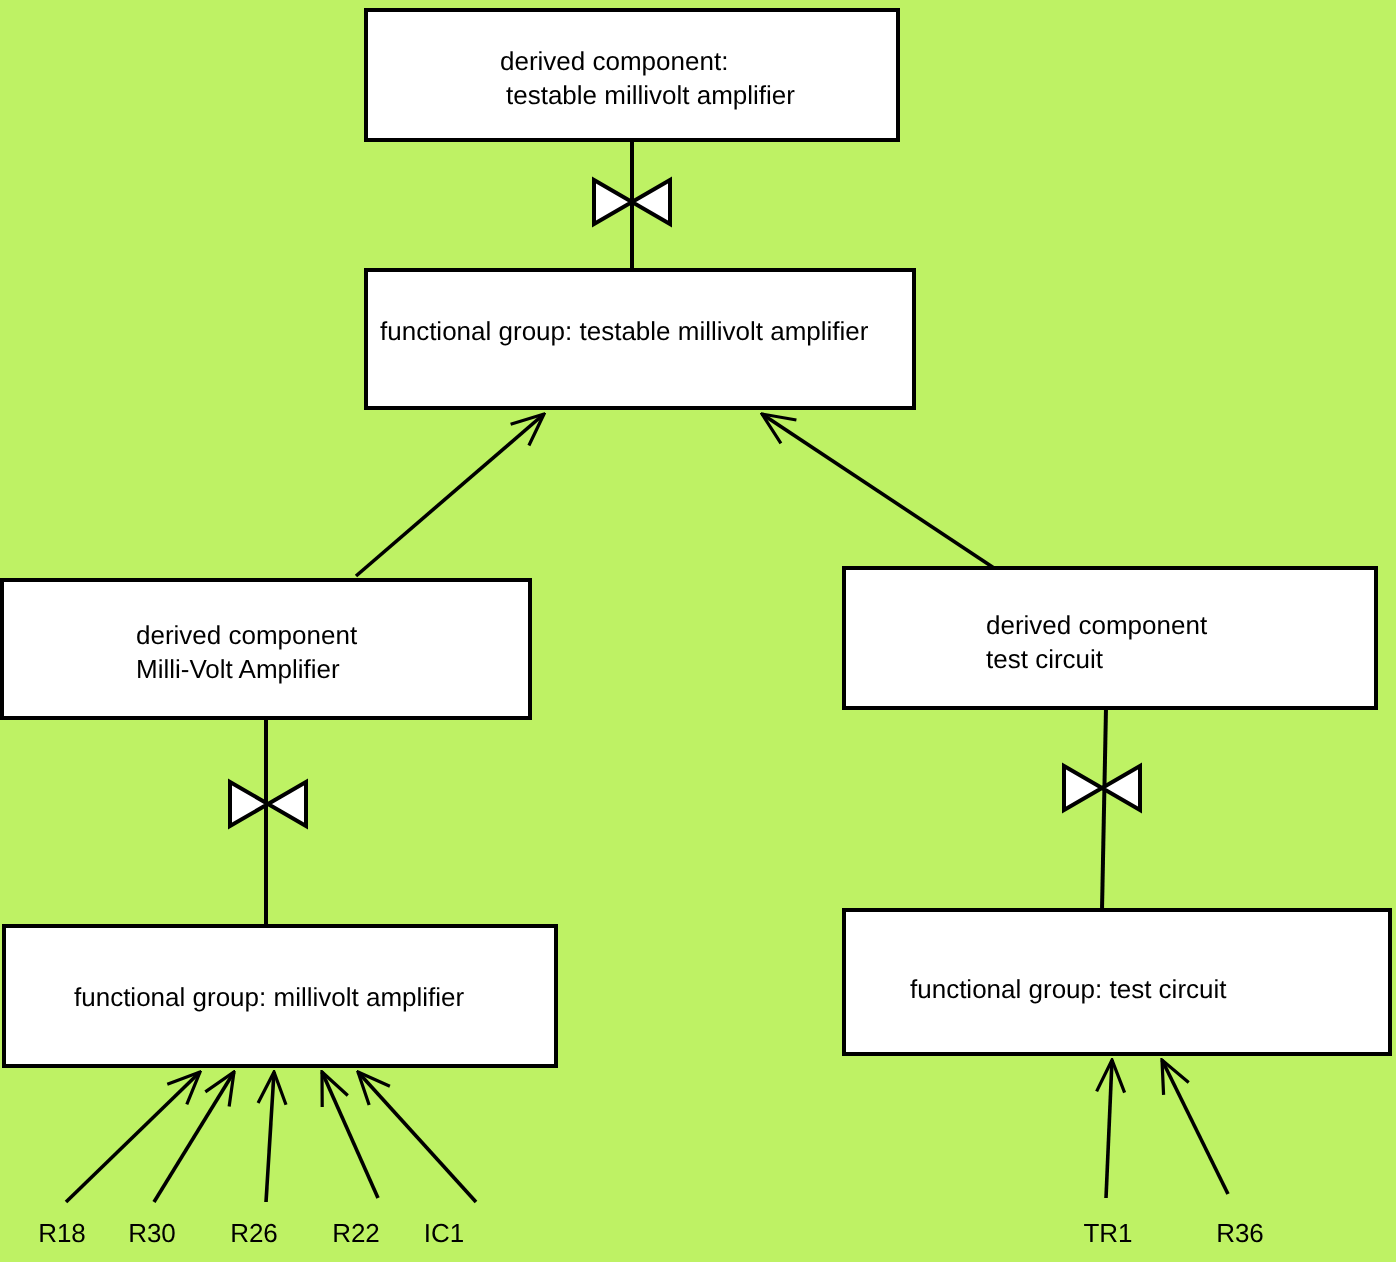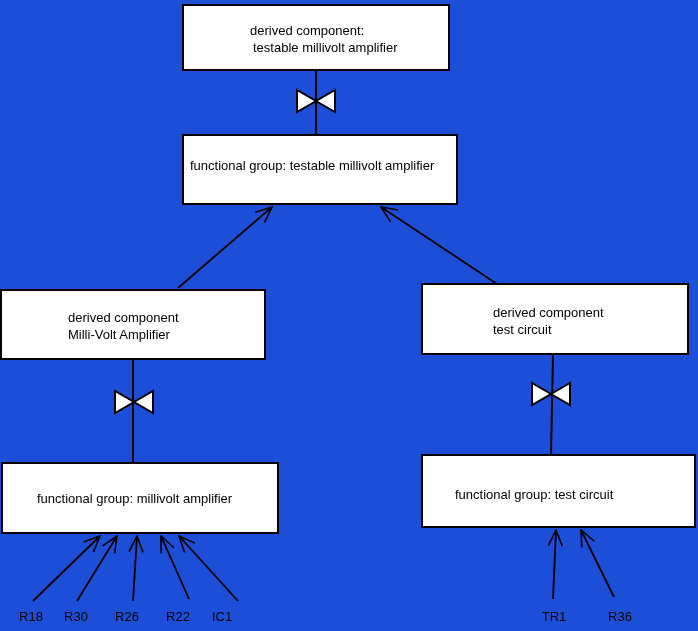--- a/index.html
+++ b/index.html
@@ -4,21 +4,21 @@
 <style>
   html, body {
     margin: 0;
     padding: 0;
     background: #ffffff;
   }
   .stage {
     position: relative;
     width: 698px;
     height: 631px;
-    background: #1d4ed8;
+    background: #bef264;
     overflow: hidden;
   }
   svg { display: block; }
   .node-box {
     fill: #ffffff;
     stroke: #000000;
     stroke-width: 2;
   }
   .node-text {
     font-family: "Liberation Sans", sans-serif;

